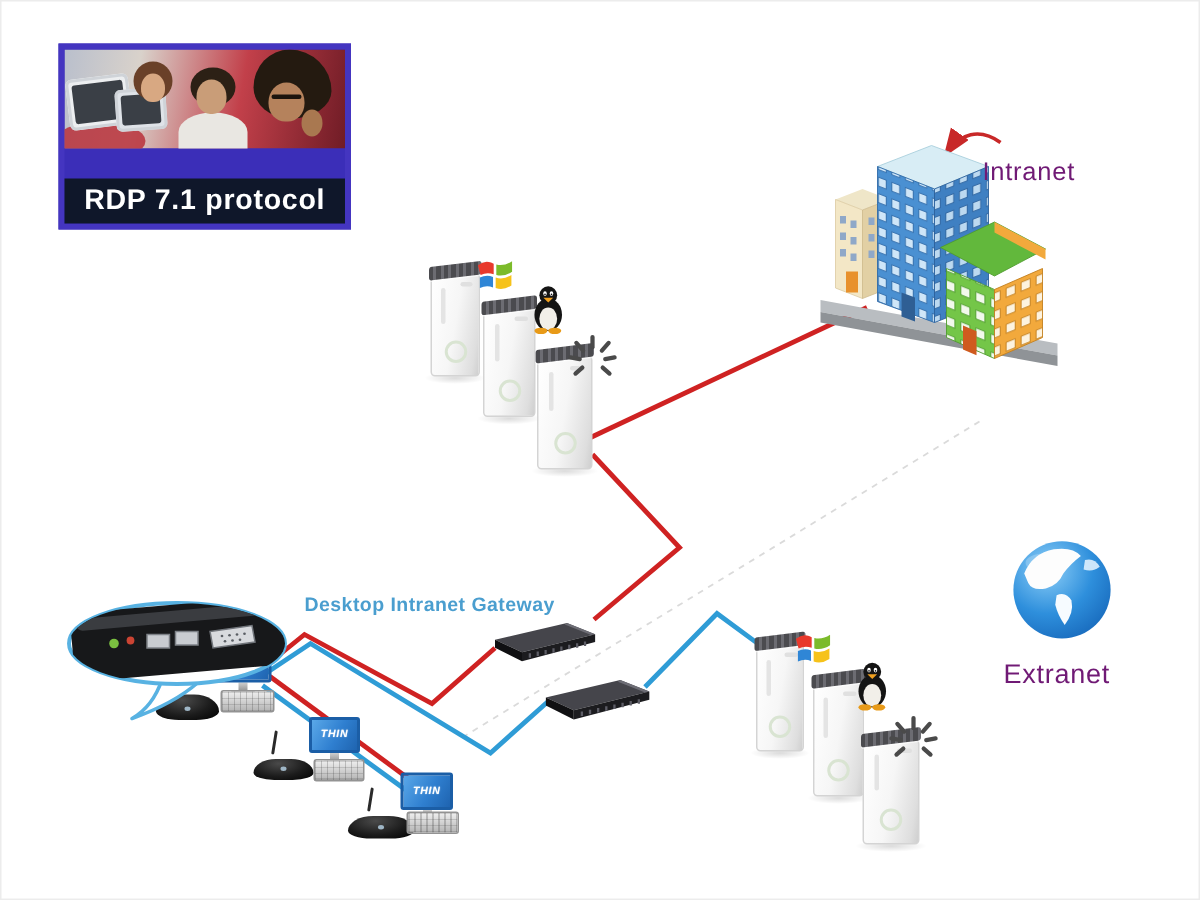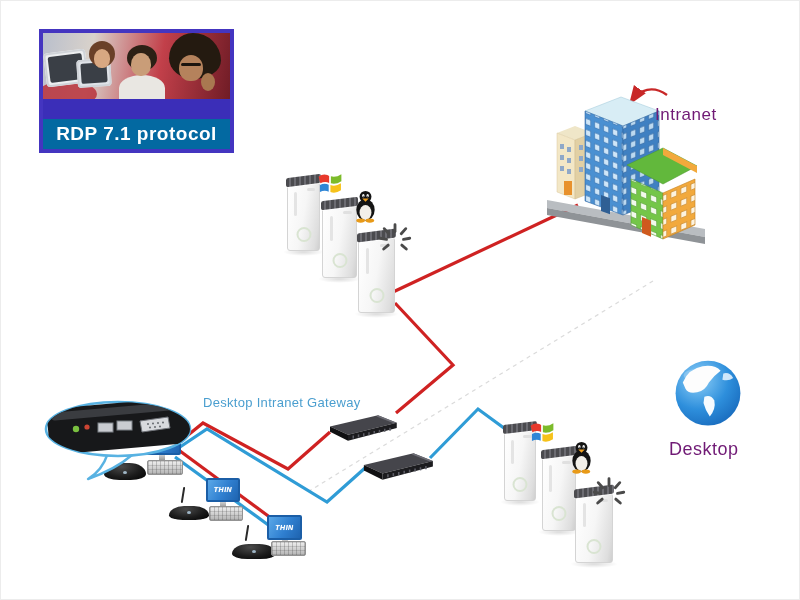--- a/index.html
+++ b/index.html
@@ -5,21 +5,21 @@
   html,body{margin:0;padding:0;background:#fff;}
   .stage{position:relative;width:800px;height:600px;background:#fff;overflow:hidden;
          font-family:"Liberation Sans",sans-serif;border:1px solid #ececec;box-sizing:border-box;}
 
   
   .lines{position:absolute;inset:0;z-index:1;}
 
   
   .lbl{position:absolute;z-index:6;white-space:nowrap;}
   .lbl-red{color:#701a75;font-size:17px;font-weight:500;letter-spacing:.5px;}
-  .lbl-blue{color:#4a9ecf;font-size:13px;font-weight:400;letter-spacing:.3px;}
+  .lbl-blue{color:#4a9ecf;font-size:13px;font-weight:700;letter-spacing:.3px;}
 
   
   .rdp-card{position:absolute;left:38px;top:28px;width:195px;height:124px;z-index:7;
             border:4px solid #4435c0;background:#3b2eb8;box-sizing:border-box;}
   .rdp-photo{position:relative;width:100%;height:66px;overflow:hidden;}
   .ph-bg{position:absolute;inset:0;background:linear-gradient(100deg,#b9bfcc 0%,#d9d2cb 26%,#c2404a 62%,#701c26 100%);}
   .ph-monitor{position:absolute;background:#eceef0;border-radius:4px;box-shadow:inset 0 0 0 2px #cfd3d8;}
   .ph-mon1{left:2px;top:18px;width:42px;height:34px;transform:rotate(-7deg);}
   .ph-mon2{left:34px;top:26px;width:34px;height:28px;transform:rotate(-4deg);background:#dfe3e8;}
   .ph-mon1::after,.ph-mon2::after{content:"";position:absolute;inset:4px;background:#3a3f46;border-radius:2px;}
@@ -30,21 +30,21 @@
   .p1-face{left:51px;top:16px;width:16px;height:19px;background:#d8a882;}
   .p2-hair{left:84px;top:12px;width:30px;height:26px;background:#2c2015;}
   .p2-face{left:88px;top:20px;width:20px;height:23px;background:#c99d78;}
   .p2-shirt{left:76px;top:42px;width:46px;height:26px;background:#e9e7e2;}
   .p3-hair{left:126px;top:0px;width:52px;height:46px;background:#241a10;
            border-radius:46% 54% 52% 48%/55% 60% 40% 45%;}
   .p3-face{left:136px;top:22px;width:24px;height:26px;background:#b5825c;}
   .p3-glasses{position:absolute;left:138px;top:30px;width:20px;height:3px;background:#1c140e;border-radius:2px;}
   .p3-hand{position:absolute;left:158px;top:40px;width:14px;height:18px;background:#a97850;border-radius:50%;}
   .ph-chair{position:absolute;left:-6px;top:48px;width:60px;height:26px;background:#b8303a;border-radius:50%;opacity:.85;}
-  .rdp-banner{position:absolute;left:0;right:0;bottom:0;height:30px;background:#0369a1;
+  .rdp-banner{position:absolute;left:0;right:0;bottom:0;height:30px;background:#0f172a;
               display:flex;align-items:center;justify-content:center;}
   .rdp-banner span{color:#fff;font-size:19px;font-weight:bold;letter-spacing:.5px;}
 
   
   .tower{position:absolute;z-index:3;}
   .t-body{position:absolute;inset:0;background:linear-gradient(100deg,#ffffff 0%,#f6f6f6 50%,#dedede 88%,#cfcfcf 100%);
           border:1px solid #d4d4d4;border-radius:4px 4px 3px 3px;}
   .t-cap{position:absolute;top:-5px;left:-1px;right:-1px;height:9px;border-radius:2px;
          background:repeating-linear-gradient(90deg,#4b4b4f 0 3px,#6c6c72 3px 5px);
          transform:skewY(-7deg);box-shadow:0 1px 0 rgba(255,255,255,.6);}
@@ -420,16 +420,16 @@
       </radialGradient>
     </defs>
     <circle cx="40" cy="40" r="36" fill="url(#gsea)"></circle>
     <path d="M12,28 Q18,13 34,10 Q48,8 54,15 Q46,21 41,28 Q37,37 28,39 Q18,41 15,35 Z" fill="#fdfdfd"></path>
     <path d="M36,44 Q43,41 47,48 Q49,57 42,66 Q37,59 35,51 Z" fill="#f6fbff"></path>
     <path d="M57,18 Q64,16 68,23 Q63,27 56,25 Z" fill="#eaf6ff" opacity="0.85"></path>
     <ellipse cx="28" cy="20" rx="15" ry="7" fill="#ffffff" opacity="0.22"></ellipse>
   </svg>
 
   <div class="lbl lbl-red" style="left:654px;top:104px">Intranet</div>
-  <div class="lbl lbl-red" style="left:668px;top:438px;font-size:18px">Desktop</div>
+  <div class="lbl lbl-red" style="left:668px;top:438px;font-size:18px">Extranet</div>
   <div class="lbl lbl-blue" style="left:202px;top:394px">Desktop Intranet Gateway</div>
 
 </div>
 
 </body></html>

